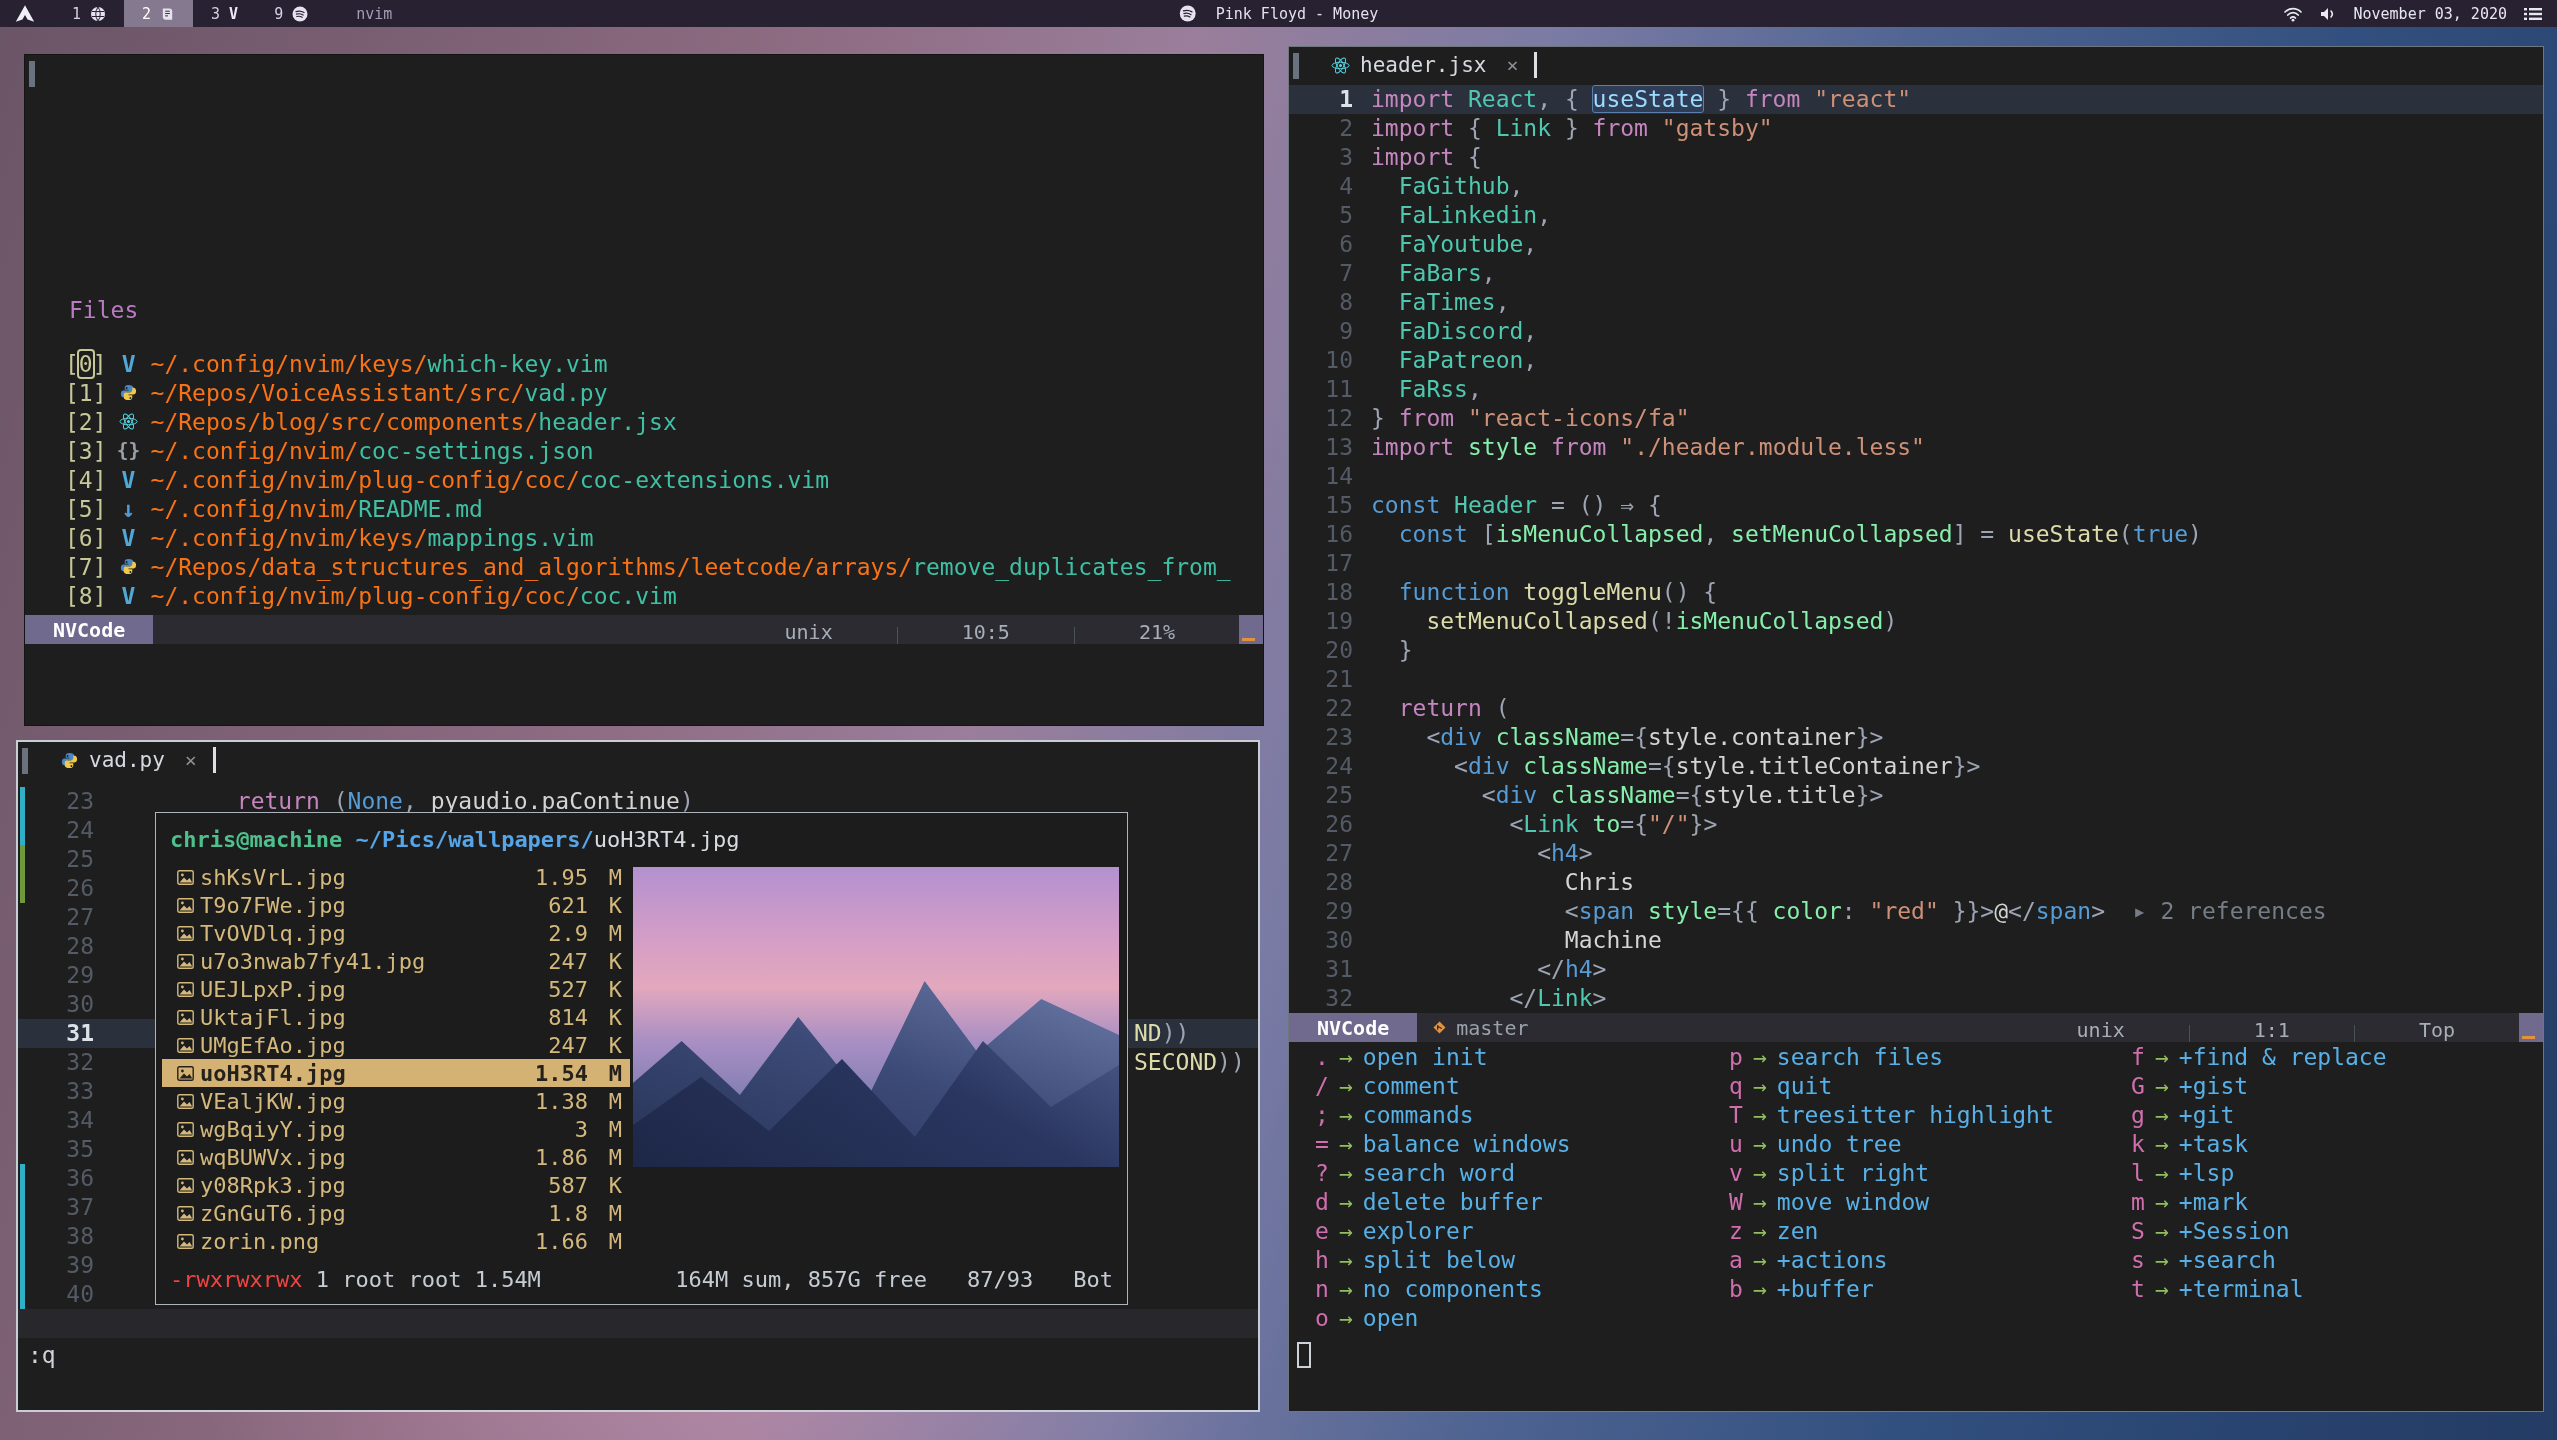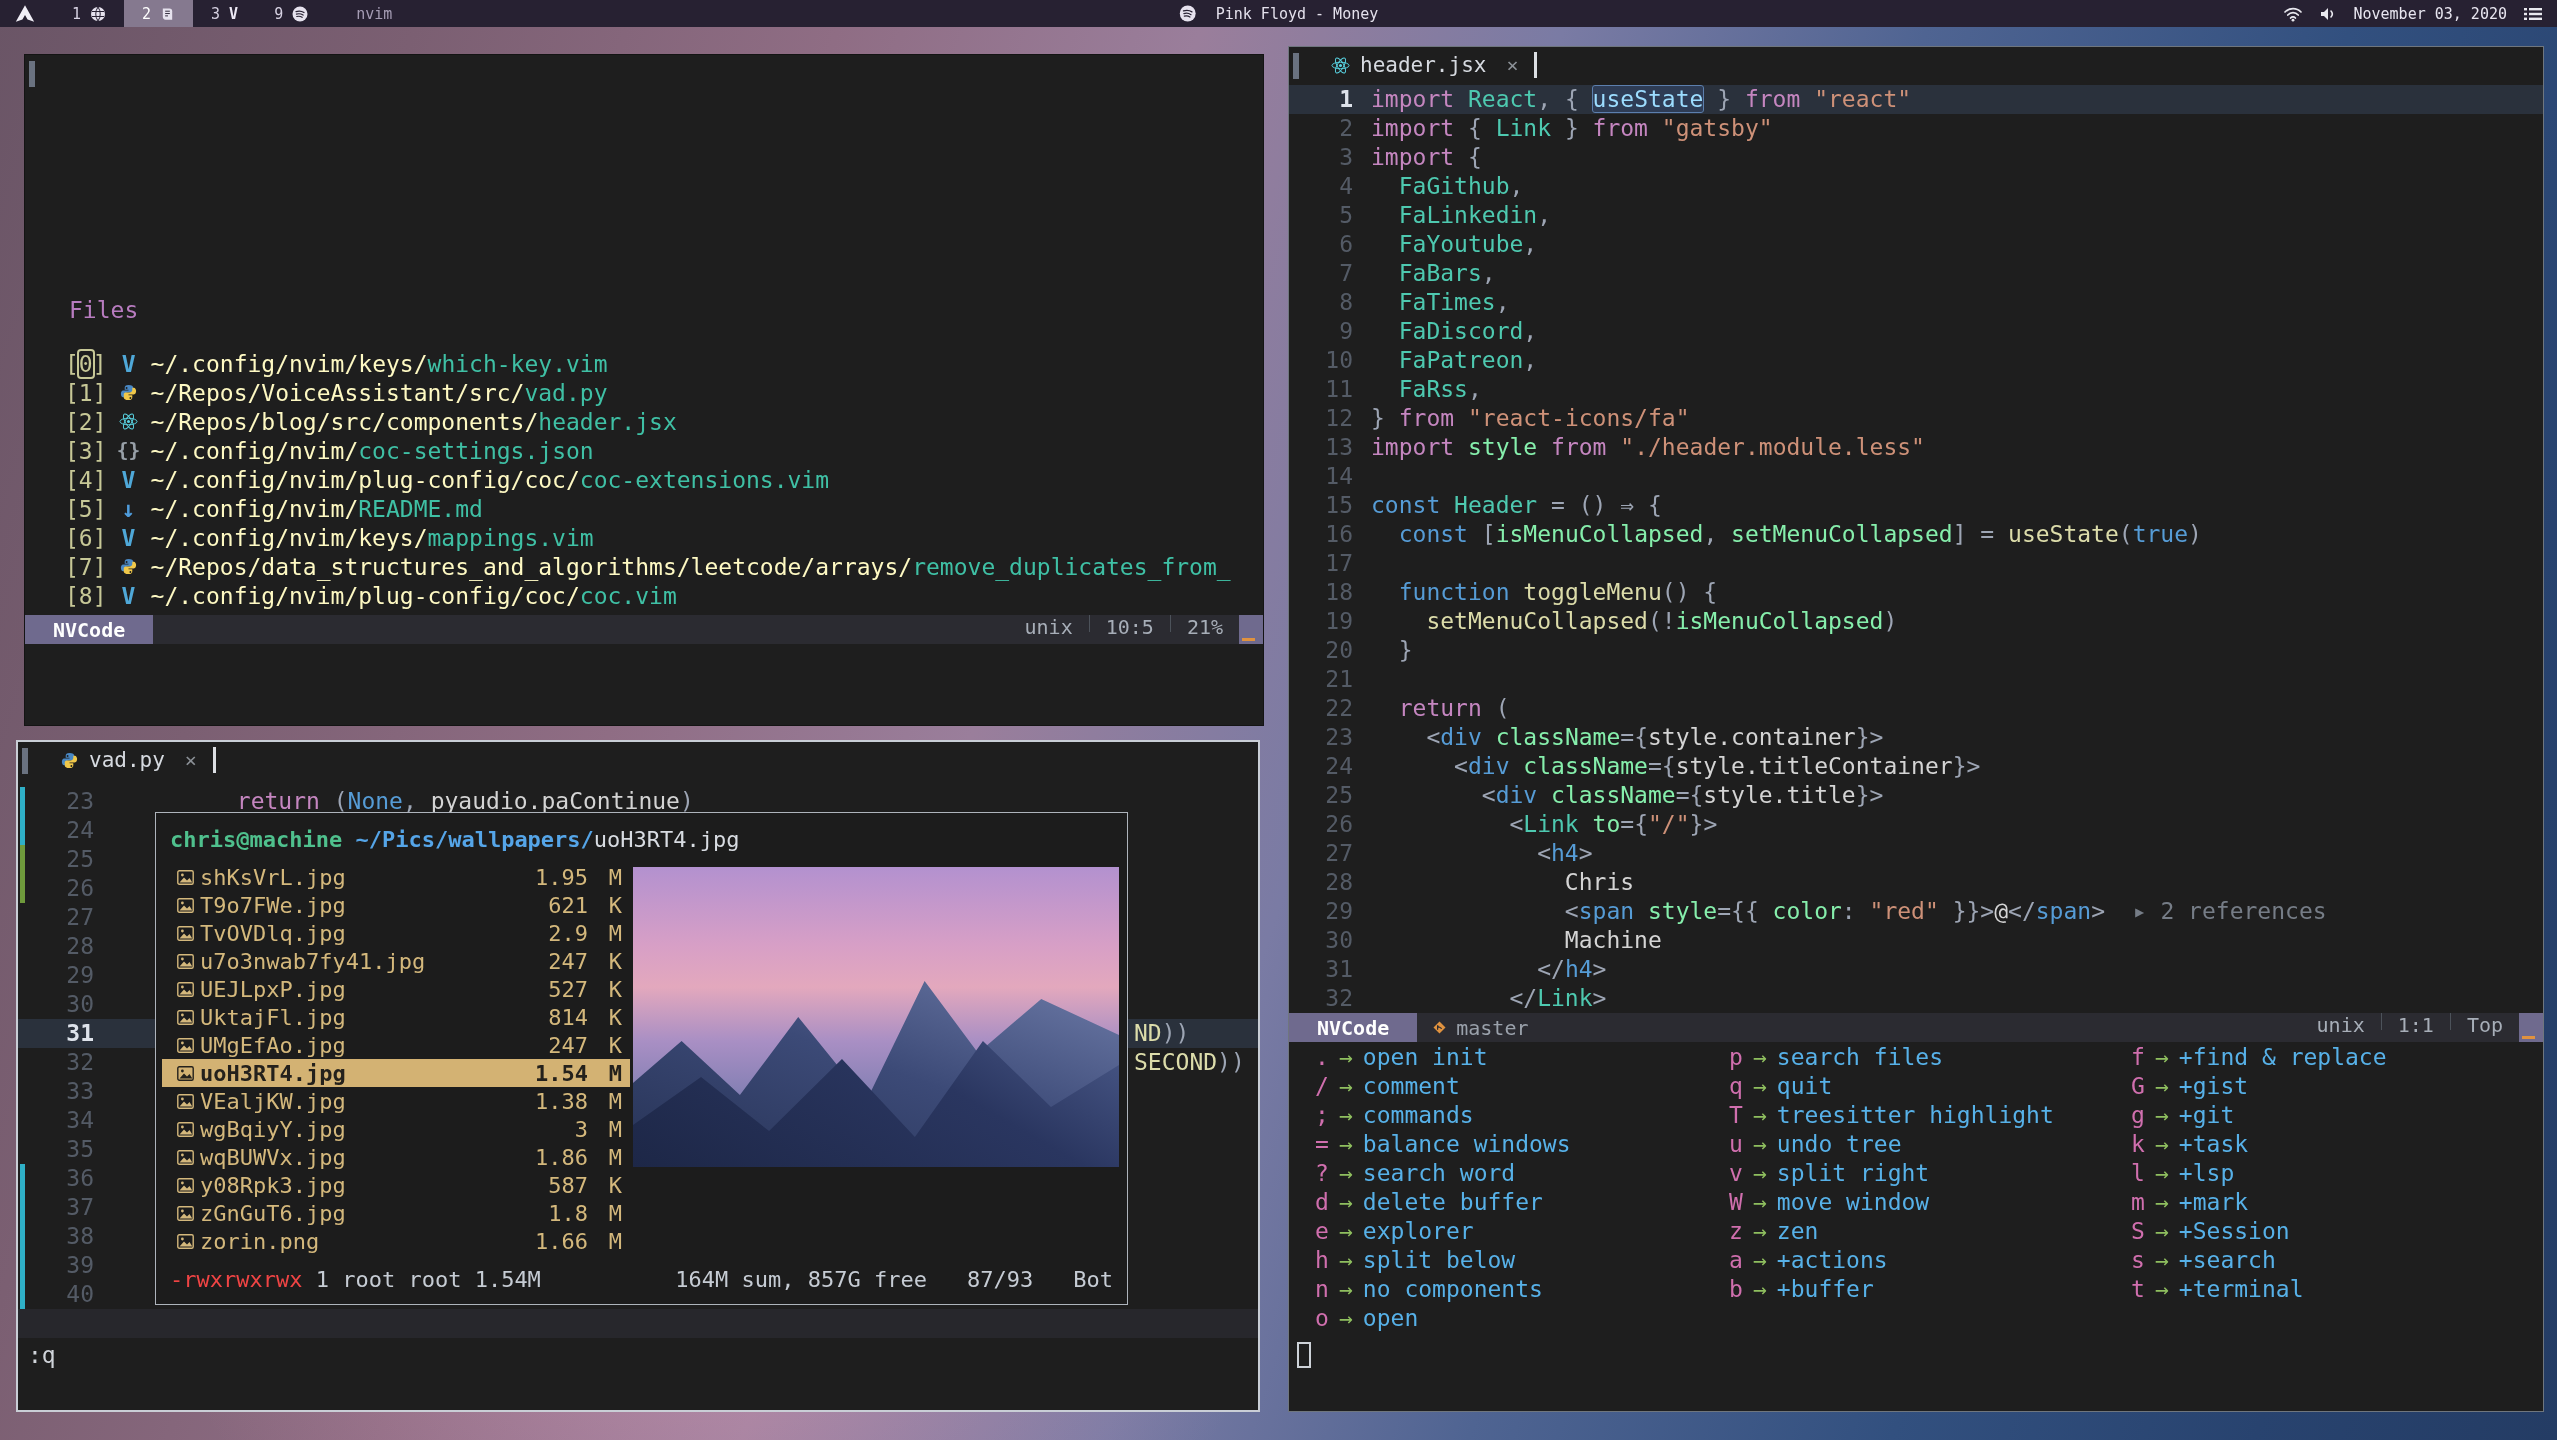--- a/index.html
+++ b/index.html
@@ -56,36 +56,36 @@
   .tk-k { color:#c586c0; } .tk-b { color:#569cd6; } .tk-t { color:#4ec9b0; }
   .tk-a { color:#86efac; } .tk-s { color:#ce9178; } .tk-f { color:#dcdcaa; }
   .tk-p { color:#9da5b4; } .tk-w { color:#d4d4d4; } .tk-v { color:#767d87; }
   .tk-hl { color:#9cdcfe; background:#2e3c55; outline:1px solid #5c7fae; border-radius:2px; }
   
   .statusline { position:absolute; left:0; right:0; height:29px; background:#2b2b31;
     display:flex; align-items:center; font-size:20px; color:#a7aeb8; }
   .sl-mode { background:#6f6a8e; color:#fff; font-weight:bold; padding:0 28px; height:100%;
     display:flex; align-items:center; }
   .sl-branch { display:flex; align-items:center; gap:8px; margin-left:14px; color:#9aa1ab; }
-  .sl-right { margin-left:auto; display:flex; align-items:flex-start; height:100%; }
+  .sl-right { margin-left:auto; display:flex; align-items:flex-end; height:100%;gap:48px; }
   .sl-seg { padding:0 16px; }
   .sl-sep { width:1px; height:60%; background:#4c525a; }
   .sl-end { width:24px; height:100%; background:#6f6a8e; position:relative; }
   .sl-end::after { content:""; position:absolute; left:3px; bottom:3px; width:13px; height:3px; background:#e0923f; }
   
   .win-start { left:24px; top:54px; width:1240px; height:672px; border:1px solid #141414; }
   .logo { position:absolute; left:44px; top:52px; margin:0; color:#7f9e63;
     font-size:23px; line-height:29px; font-family:inherit; }
   .section-title { position:absolute; left:44px; top:242px; color:#b87cc0; font-size:23px; }
   .start-files { position:absolute; left:40px; top:294px; right:6px; overflow:hidden; }
   .sfile { display:flex; align-items:center; height:29px; font-size:23px; white-space:pre; }
   .fidx { color:#c7c897; }
   .curbox { outline:2px solid #c7c897; border-radius:2px; }
   .ficon { width:44px; text-align:center; flex:none; }
-  .fpath { color:#fef9c3; }
+  .fpath { color:#f97316; }
   .fname { color:#3fc0a5; }
   .win-start .statusline { top:560px; }
   
   .win-vad { left:16px; top:740px; width:1244px; height:672px; border:2px solid #c9ced6; }
   .win-vad .lines { top:45px; }
   .win-vad .statusline { top:567px; background:#27272c; }
   .cmdline { position:absolute; left:10px; top:600px; color:#d0d4da; font-size:23px; }
   .ov { position:absolute; left:1112px; width:118px; height:29px; line-height:29px;
         font-size:23px; white-space:pre; padding-left:4px; }
   .ov31 { top:277px; background:#2a313c; }

